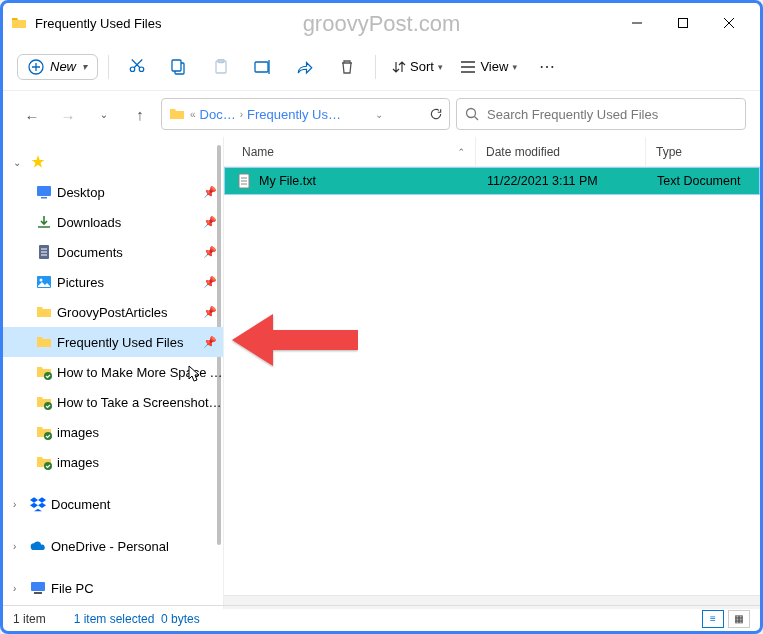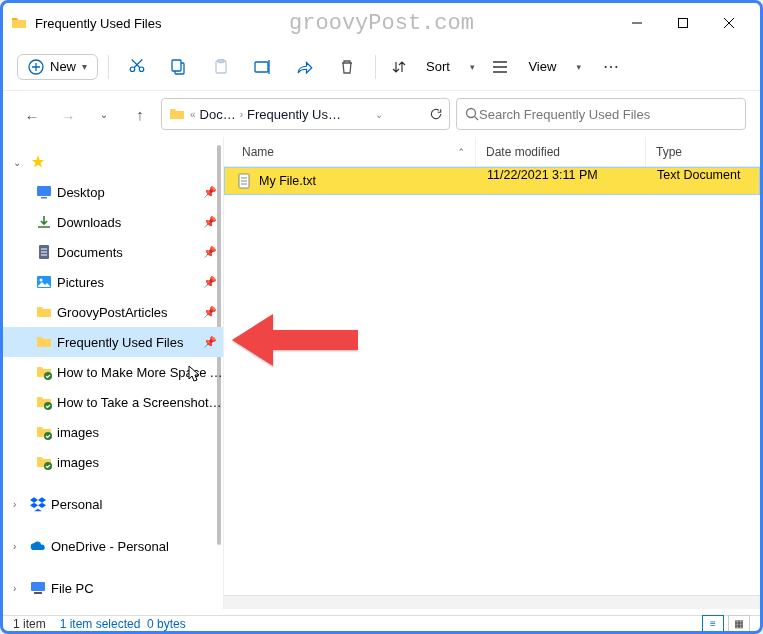--- a/index.html
+++ b/index.html
@@ -1,57 +1,57 @@
 <!DOCTYPE html>
 <html><head>
 <meta charset="utf-8">
 <style>
   * { box-sizing: border-box; margin: 0; padding: 0; font-family: "Segoe UI", Arial, sans-serif; }
   body { background: #f0f0f0; width: 763px; height: 634px; position: relative; }
   .window { position: absolute; top: 0; left: 0; width: 763px; height: 634px; background: #fff; border: 3px solid #3b82f6; border-radius: 8px; overflow: hidden; }
   .titlebar { height: 40px; display: flex; align-items: center; padding: 0 8px; }
   .titlebar .icon { width: 16px; height: 16px; margin-right: 8px; }
   .titlebar .title { font-size: 13px; color: #000; flex: 0 0 auto; }
-  .watermark { position: absolute; left: 50%; top: 8px; transform: translateX(-50%); font-size: 22px; color: #bbb; font-family: Liberation Mono, monospace; pointer-events: none; }
+  .watermark { position: absolute; left: 50%; top: 8px; transform: translateX(-50%); font-size: 22px; color: #bbb; font-family: Liberation Sans, sans-serif; pointer-events: none; }
   .winctrls { margin-left: auto; display: flex; }
   .winctrl { width: 46px; height: 32px; display: flex; align-items: center; justify-content: center; color: #000; cursor: pointer; }
   .toolbar { height: 48px; display: flex; align-items: center; padding: 0 14px; gap: 6px; border-bottom: 1px solid #eee; }
-  .newbtn { display: flex; align-items: center; gap: 6px; border: 1px solid #ccc; border-radius: 6px; padding: 4px 10px; font-size: 13px; cursor: pointer; }
+  .newbtn { display: flex; align-items: center; gap: 6px; border: 1px solid #ccc; border-radius: 6px; padding: 4px 10px; font-size: 13px; cursor: pointer; font-style: italic; }
   .newbtn .chev { font-size: 10px; color: #555; }
   .tbicon { width: 36px; height: 36px; display: flex; align-items: center; justify-content: center; color: #0067c0; cursor: pointer; border-radius: 4px; }
   .tbicon.disabled { color: #b8c9db; }
   .tbsep { width: 1px; height: 24px; background: #e0e0e0; margin: 0 4px; }
-  .sortview { display: flex; align-items: center; gap: 20px; font-size: 13px; cursor: pointer; padding: 4px 6px; }
+  .sortview { display: flex; align-items: center; gap: 4px; font-size: 13px; cursor: pointer; padding: 4px 6px; }
   .sortview .chev { font-size: 9px; color: #555; }
   .navrow { height: 46px; display: flex; align-items: center; padding: 0 14px; gap: 6px; }
   .navicon { width: 30px; height: 30px; display: flex; align-items: center; justify-content: center; color: #555; cursor: pointer; font-size: 15px; }
   .navicon.dis { color: #bbb; }
   .addrbar { flex: 1; height: 32px; border: 1px solid #ccc; border-radius: 4px; display: flex; align-items: center; padding: 0 6px; gap: 4px; font-size: 13px; min-width: 0; }
-  .crumb { color: #0f172a; white-space: nowrap; cursor: pointer; }
+  .crumb { color: #3b82f6; white-space: nowrap; cursor: pointer; }
   .crumbsep { color: #888; font-size: 10px; }
   .addrbar .refresh { margin-left: auto; color: #444; cursor: pointer; }
-  .searchbar { width: 290px; height: 32px; border: 1px solid #ccc; border-radius: 4px; display: flex; align-items: center; padding: 4px 8px; font-size: 13px; color: #777; }
+  .searchbar { width: 290px; height: 32px; border: 1px solid #ccc; border-radius: 4px; display: flex; align-items: center; padding: 4px 8px; gap: 8px; font-size: 13px; color: #777; }
   .content { display: flex; height: 472px; }
   .sidebar { width: 220px; overflow: hidden; padding-top: 10px; font-size: 13px; position: relative; }
   .scrollthumb { position: absolute; right: 2px; top: 8px; width: 4px; height: 400px; background: #c0c0c0; border-radius: 2px; }
   .navrow2 { display: flex; align-items: center; height: 30px; padding-left: 10px; gap: 4px; cursor: pointer; position: relative; }
   .navrow2 .expand { width: 12px; font-size: 10px; color: #666; }
   .navrow2 .label { white-space: nowrap; overflow: hidden; text-overflow: ellipsis; flex: 1; }
   .navrow2 .pin { width: 14px; color: #888; font-size: 11px; margin-right: 6px; }
   .navitem { padding-left: 32px; }
   .navitem.sel { background: #cce8ff; }
   .navitem.sel .pin { color: #444; }
   .nicon { width: 18px; height: 18px; flex: 0 0 18px; display: flex; align-items: center; justify-content: center; }
   .main { flex: 1; display: flex; flex-direction: column; border-left: 1px solid #eee; }
   .colhdr { display: flex; height: 30px; align-items: flex-end; font-size: 12px; color: #444; border-bottom: 1px solid #eee; }
   .colhdr .hcell { padding: 0 10px; border-right: 1px solid #eee; height: 100%; display: flex; align-items: center; cursor: pointer; }
   .colhdr .sortup { font-size: 9px; margin-left: auto; color: #666; }
-  .filerow { display: flex; height: 28px; font-size: 12.5px; background: #fde047; border: 1px solid #99d1ff; }
+  .filerow { display: flex; height: 28px; align-items: center; font-size: 12.5px; background: #14b8a6; border: 1px solid #99d1ff; }
   .filerow .fcell { padding: 0 10px; }
-  .statusbar { position: absolute; bottom: 0; left: 0; right: 0; height: 16px; border-top: 1px solid #ddd; display: flex; align-items: center; padding: 0 10px; font-size: 12px; gap: 14px; color: #333; }
+  .statusbar { position: absolute; bottom: 0; left: 0; right: 0; height: 26px; border-top: 1px solid #ddd; display: flex; align-items: center; padding: 0 10px; font-size: 12px; gap: 28px; color: #333; }
   .viewicons { margin-left: auto; display: flex; gap: 4px; }
   .viewicon { width: 22px; height: 18px; border: 1px solid #ccc; display: flex; align-items: center; justify-content: center; font-size: 10px; cursor: pointer; }
   .viewicon.active { border-color: #0078d4; color: #0078d4; }
   .arrow { position: absolute; left: 225px; top: 307px; pointer-events: none; }
   .hscroll { height: 14px; background: #f3f3f3; border-top: 1px solid #e6e6e6; margin-top: auto; }
   svg { display: block; }
 </style>
 </head>
 <body>
 
@@ -294,21 +294,21 @@
         <span class="label">images</span>
       </div>
       <div style="height:12px;"></div>
       <div class="navrow2">
         <span class="expand">›</span>
         <span class="nicon">
             <svg width="16" height="16" viewBox="0 0 24 24">
               <path fill="#0061ff" d="M6 2l6 4-6 4-6-4zM18 2l6 4-6 4-6-4zM6 10l6 4-6 4-6-4zM18 10l6 4-6 4-6-4zM12 19l6 4-6 0-6 0z"></path>
             </svg>
           </span>
-        <span class="label">Personal</span>
+        <span class="label">Document</span>
       </div>
       <div style="height:12px;"></div>
       <div class="navrow2">
         <span class="expand">›</span>
         <span class="nicon">
             <svg width="16" height="16" viewBox="0 0 24 16">
               <path fill="#0078d4" d="M19 14H6a5 5 0 0 1 0-10 6 6 0 0 1 11 2 4 4 0 0 1 2 8z"></path>
             </svg>
           </span>
         <span class="label">OneDrive - Personal</span>

